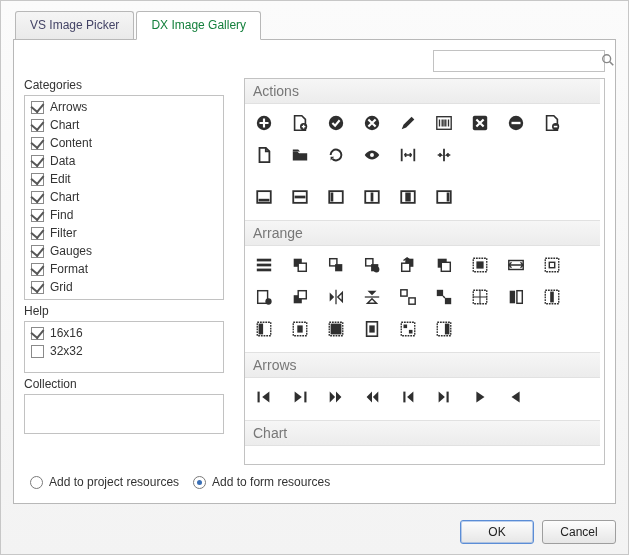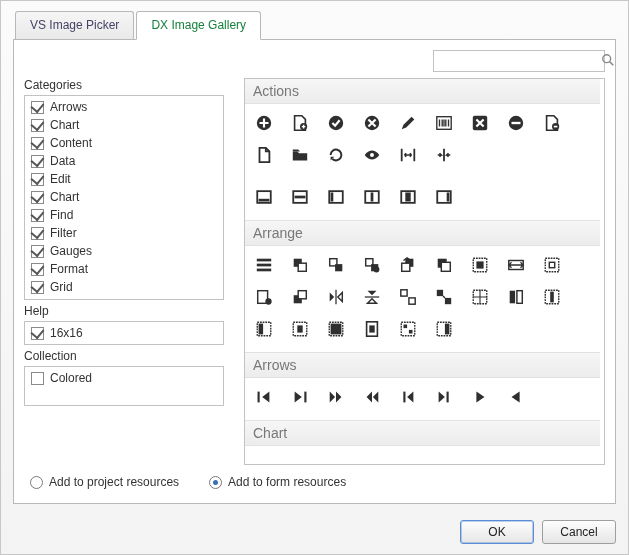--- a/index.html
+++ b/index.html
@@ -125,21 +125,21 @@
     margin-top: 4px;
   }
   .section-label.first { margin-top: 0; }
   .listbox {
     border: 1px solid #c2c2c2;
     background: #fff;
     overflow-y: auto;
     padding: 2px 2px;
   }
   .cat-box { height: 205px; }
-  .size-box { height: 24px; }
+  .size-box { height: 52px; }
   .coll-box { height: 40px; }
   .chk-row {
     display: flex;
     align-items: center;
     gap: 6px;
     padding: 1px 4px;
     font-size: 12px;
     line-height: 16px;
     white-space: nowrap;
   }
@@ -185,21 +185,21 @@
   }
   .icon-grid.tight { row-gap: 14px; }
   .ico {
     width: 18px; height: 18px;
     display: flex; align-items: center; justify-content: center;
     color: #2f2f2f;
   }
   .ico svg { width: 18px; height: 18px; display: block; }
   .footer-radio {
     display: flex;
-    gap: 30px;
+    gap: 14px;
     align-items: flex-start;
     padding: 10px 6px 4px 6px;
     font-size: 12px;
   }
   .radio-row { display: flex; align-items: center; gap: 6px; }
   .radio {
     width: 13px; height: 13px;
     border: 1px solid #7a7a7a;
     border-radius: 50%;
     display: inline-flex; align-items: center; justify-content: center;
@@ -327,24 +327,20 @@
                 <span>16x16</span>
               </div>
               <div class="chk-row">
                 <span class="chk"></span>
                 <span>32x32</span>
               </div>
             </div>
 
           <div class="section-label">Collection</div>
           <div class="listbox coll-box" id="coll-box">
-              <div class="chk-row">
-                <span class="chk"></span>
-                <span>Colored</span>
-              </div>
             </div>
 
         </div>
 
         <div class="right-col" id="gallery">
             <div class="group-head first">Actions</div>
             <div class="icon-grid tight">
               <div class="ico">
                 <svg viewBox="0 0 20 20">
                   <circle cx="10" cy="10" r="8" fill="#2f2f2f"></circle>

